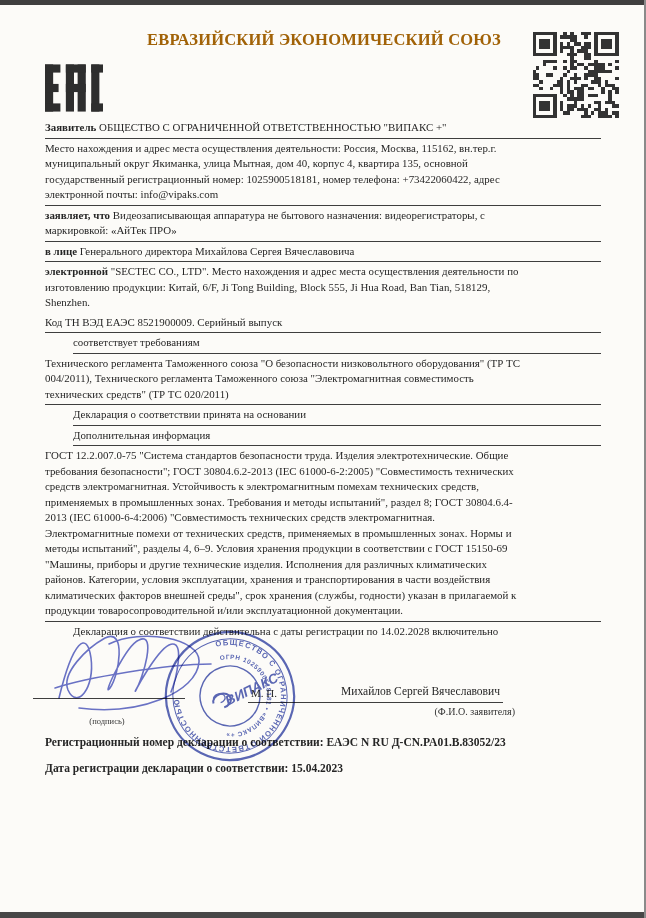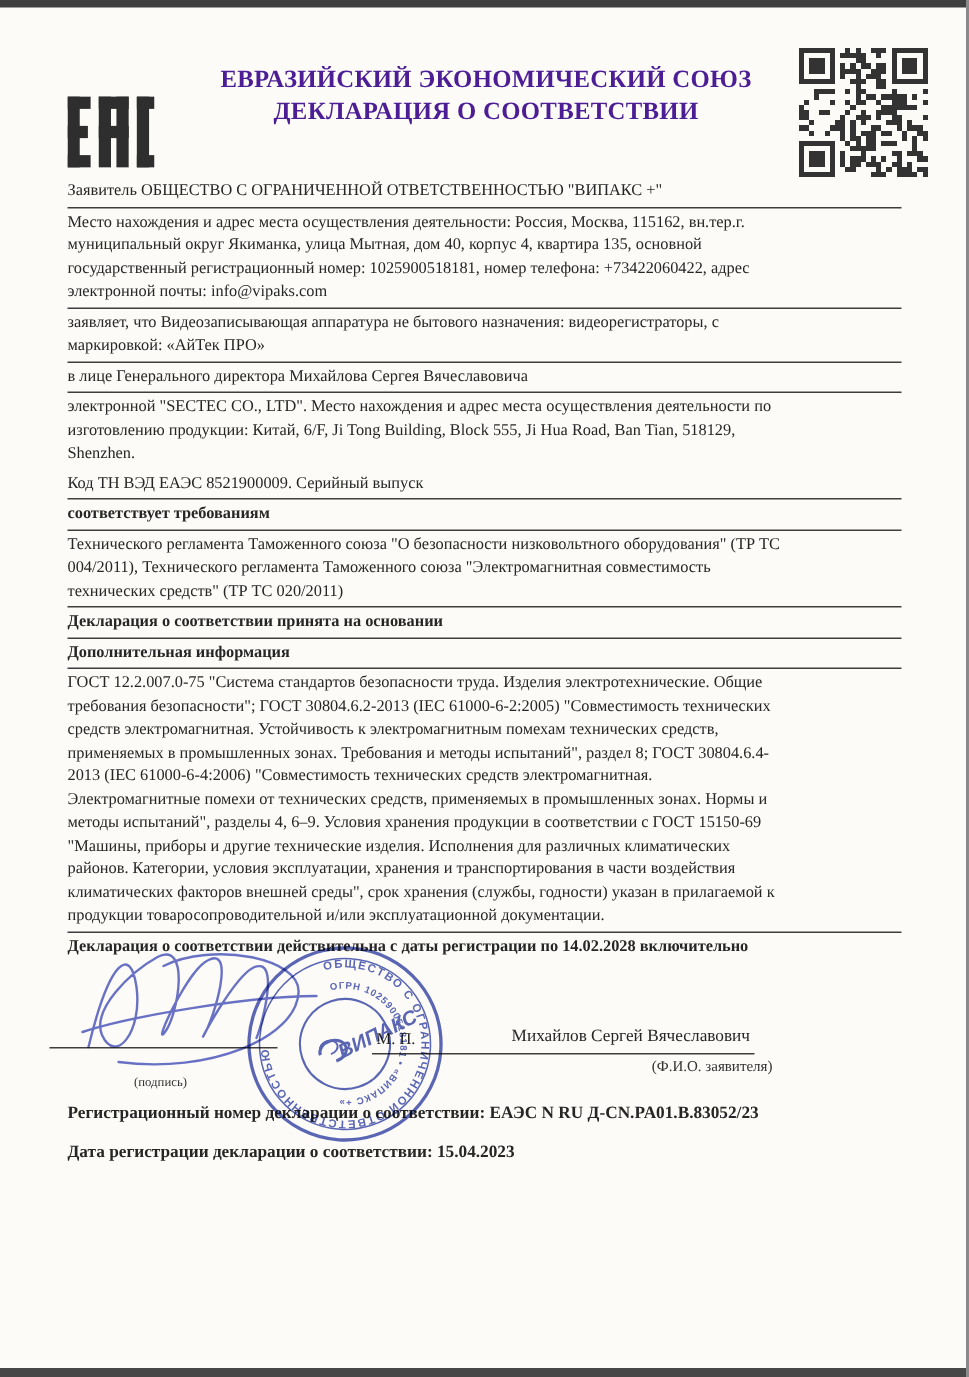--- a/index.html
+++ b/index.html
@@ -12,33 +12,33 @@
     overflow:hidden;
     margin:0 auto;
   }
   .scan-bar-top{position:absolute;left:0;top:0;width:100%;height:5px;background:#3f3f3f;}
   .scan-bar-bottom{position:absolute;left:0;bottom:0;width:100%;height:6px;background:#474747;}
   .scan-bar-right{position:absolute;right:0;top:0;width:2px;height:100%;background:#8a8a8a;}
 
   .doc-title{
     position:absolute;left:118px;top:29px;width:412px;
     text-align:center;font-weight:bold;font-size:16.5px;line-height:21px;
-    letter-spacing:0.2px;color:#4c1d95;margin-top:13px;
+    letter-spacing:0.2px;color:#a16207;
   }
   .eac-mark{position:absolute;left:45px;top:61px;}
   .qr{position:absolute;left:527px;top:32px;}
 
   .content{
     position:absolute;left:45px;top:118px;width:556px;
     font-size:10.9px;line-height:15.5px;
   }
   .row{padding:2px 0 2px 0;border-bottom:1px solid #3e3e3e;}
   .row.no-rule{border-bottom:none;}
-  .lbl{font-weight:normal;}
-  .hdr{font-weight:bold;}
+  .lbl{font-weight:bold;}
+  .hdr{font-weight:normal;margin-left:28px;}
   .txt{white-space:pre-line;}
 
   .sig-area{position:relative;height:84px;}
   .mp-label{position:absolute;left:206px;top:45px;font-size:11px;}
   .sig-line-left{position:absolute;left:-12px;top:57px;width:152px;border-top:1px solid #3e3e3e;}
   .podpis-label{position:absolute;left:12px;top:73px;width:100px;text-align:center;font-size:8.5px;color:#333;}
   .fio-name{position:absolute;left:205px;top:43px;width:250px;text-align:right;font-size:11.5px;}
   .fio-line{position:absolute;left:203px;top:61px;width:255px;border-top:1px solid #3e3e3e;}
   .fio-label{position:absolute;left:215px;top:63px;width:255px;text-align:right;font-size:10px;color:#333;}
 
@@ -274,21 +274,20 @@
         <rect x="19" y="1" width="5" height="5" fill="#fcfbf8"></rect>
         <rect x="20" y="2" width="3" height="3"></rect>
         <rect x="0" y="18" width="7" height="7"></rect>
         <rect x="1" y="19" width="5" height="5" fill="#fcfbf8"></rect>
         <rect x="2" y="20" width="3" height="3"></rect>
       </g>
     </svg>
 
   <div class="doc-title">
     <div>ЕВРАЗИЙСКИЙ ЭКОНОМИЧЕСКИЙ СОЮЗ</div>
-    <div>ДЕКЛАРАЦИЯ О СООТВЕТСТВИИ</div>
   </div>
 
   <div class="content">
 
     <div class="row">
       <span class="lbl">Заявитель</span>
       <span class="txt">ОБЩЕСТВО С ОГРАНИЧЕННОЙ ОТВЕТСТВЕННОСТЬЮ "ВИПАКС +"</span>
     </div>
 
     <div class="row">

